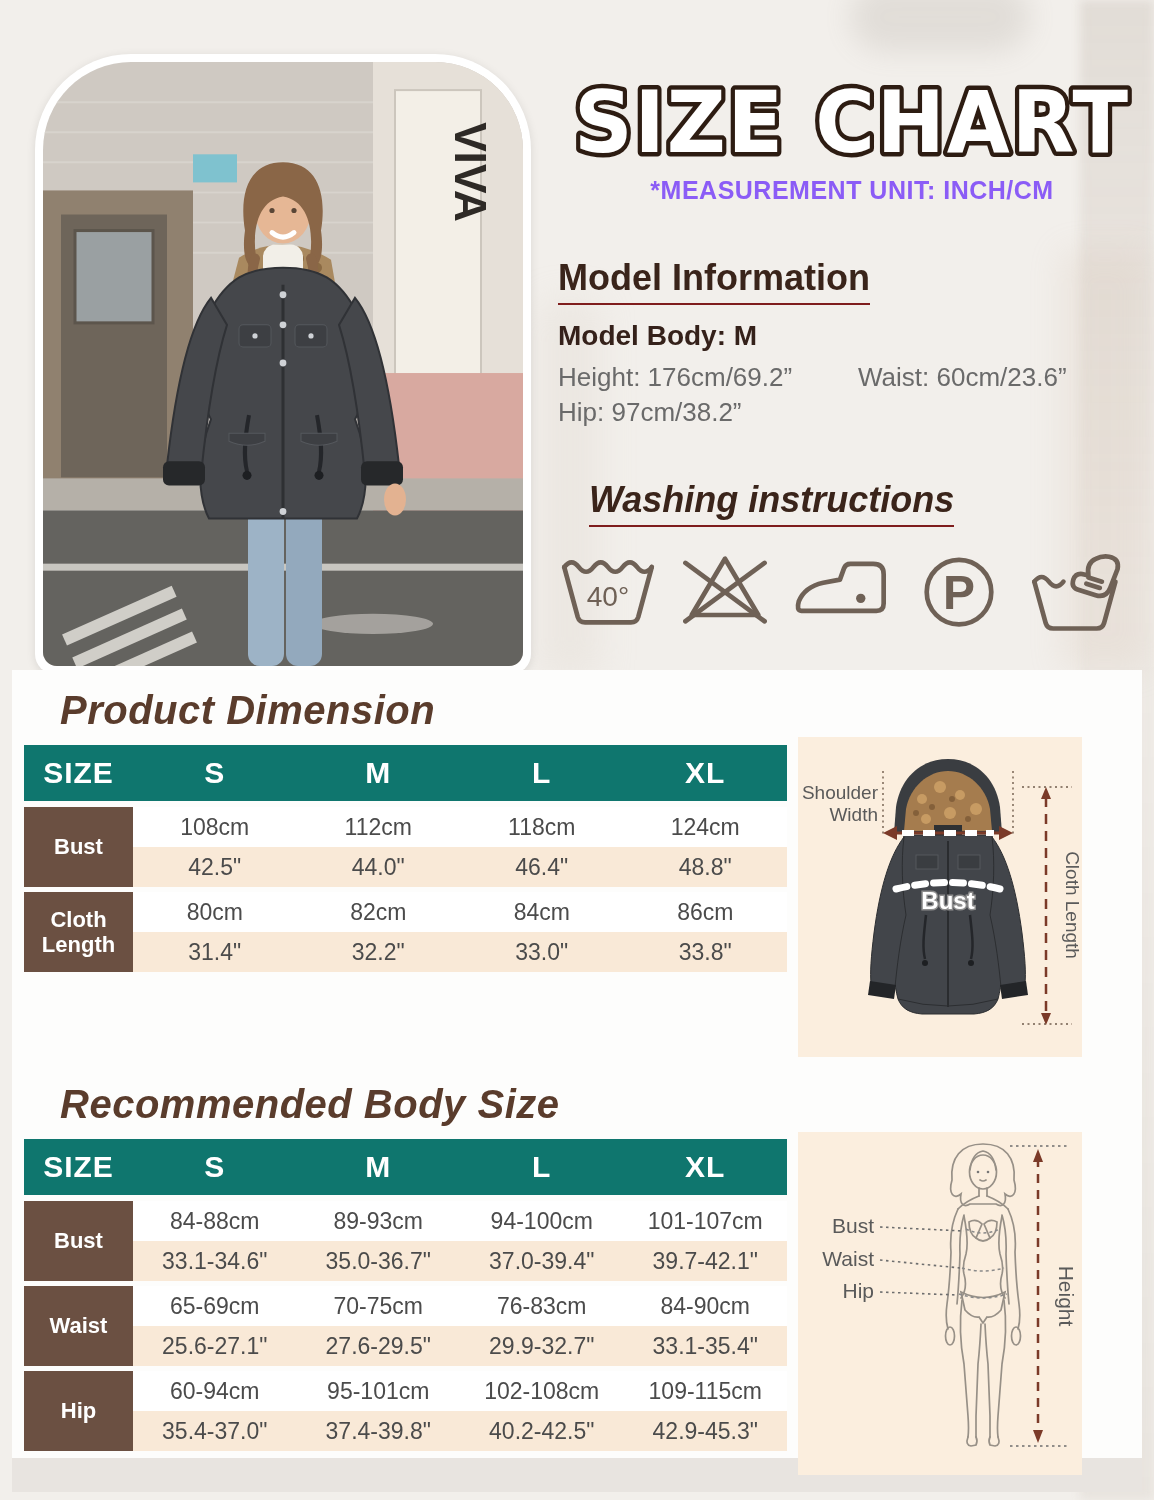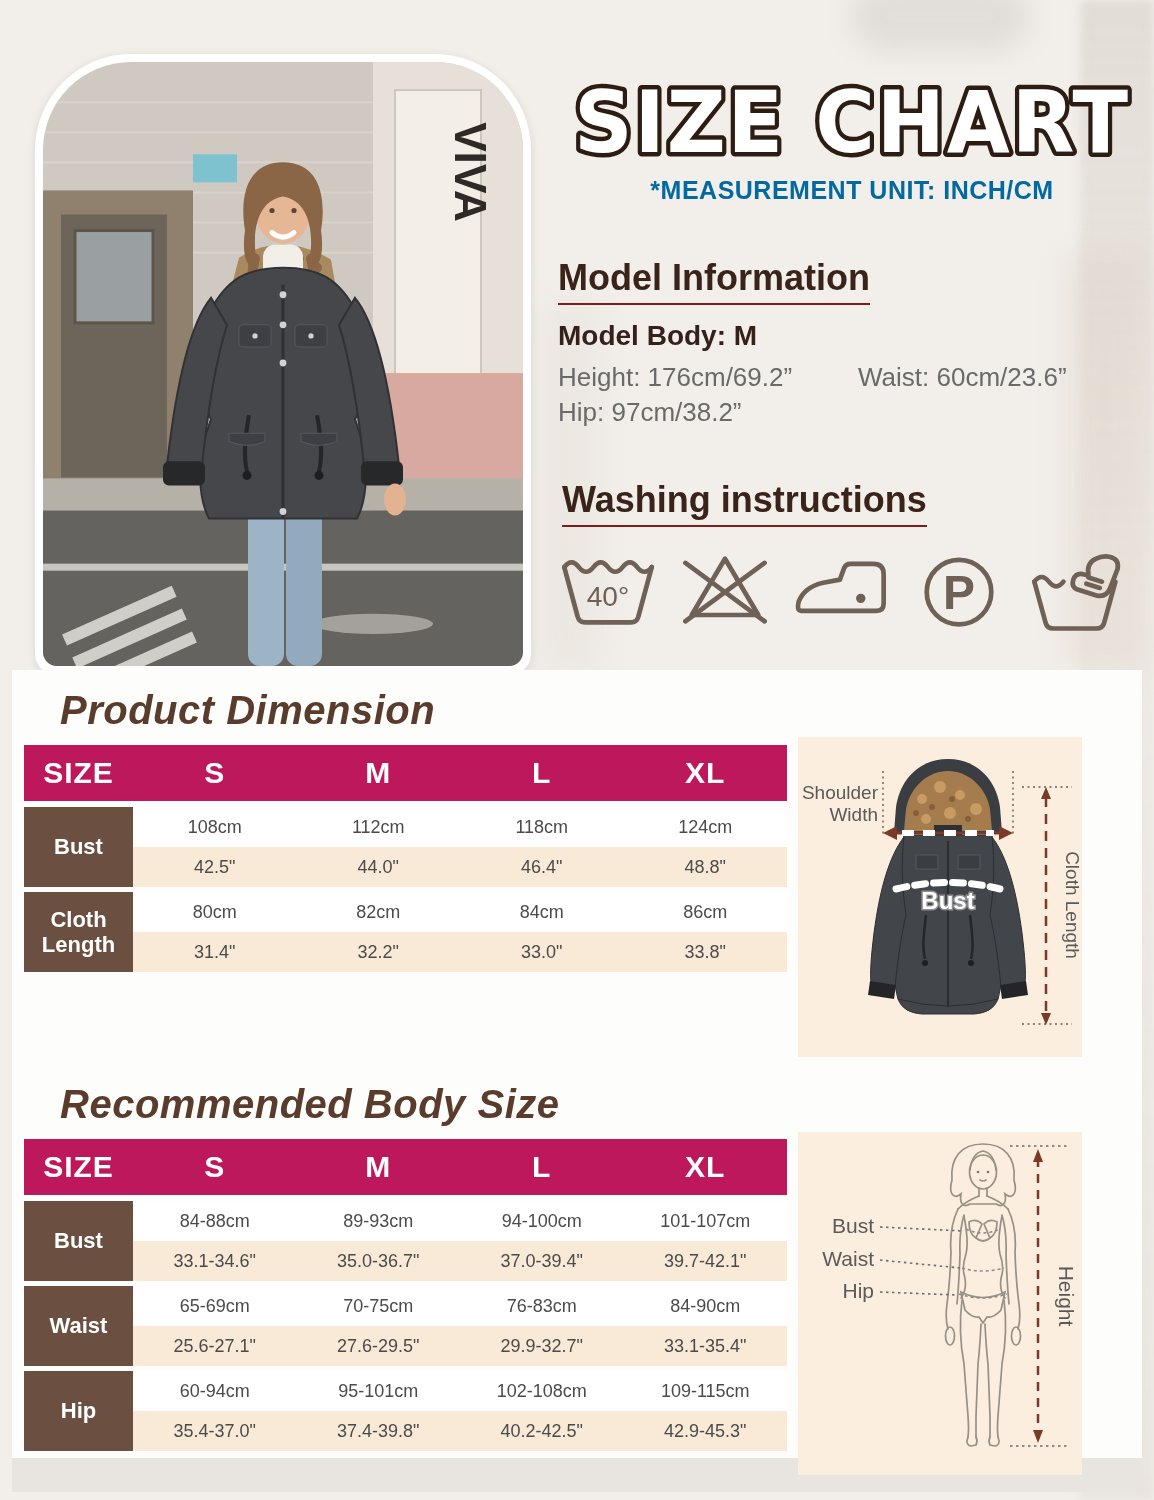--- a/index.html
+++ b/index.html
@@ -14,44 +14,44 @@
 
   
   .photo-card{position:absolute;left:35px;top:54px;width:496px;height:620px;background:#fff;
     border-radius:96px 96px 20px 20px;box-shadow:0 2px 10px rgba(0,0,0,.10);padding:8px;box-sizing:border-box;}
   .photo-card svg{width:100%;height:100%;border-radius:88px 88px 14px 14px;display:block;}
 
   
   .title-svg{position:absolute;left:556px;top:56px;width:592px;height:124px;}
   .title-svg text{font-family:"DejaVu Sans",sans-serif;font-weight:bold;letter-spacing:2px;}
   .unit-note{position:absolute;left:556px;top:176px;width:592px;text-align:center;
-    font-size:25px;font-weight:bold;color:#0369a1;letter-spacing:.5px;}
+    font-size:25px;font-weight:bold;color:#8b5cf6;letter-spacing:.5px;}
 
   .sub-heading{position:absolute;font-size:36px;font-weight:bold;color:#3a241a;
     border-bottom:2px solid #7f1d1d;padding-bottom:5px;line-height:1.1;}
   .model-size{position:absolute;left:558px;top:320px;font-size:28px;font-weight:bold;color:#35211a;}
   .stats-grid{position:absolute;left:558px;top:362px;width:578px;display:grid;
     grid-template-columns:300px 1fr;row-gap:4px;font-size:26px;color:#6a6a6a;}
 
   .wash-row{position:absolute;left:558px;top:540px;width:546px;display:flex;gap:17px;align-items:flex-start;}
   .wash-row svg{flex:0 0 auto;}
 
   
   .lower-panel{position:absolute;left:12px;top:670px;width:1130px;height:790px;background:#fdfdfc;}
   .bottom-strip{position:absolute;left:12px;top:1458px;width:1130px;height:34px;background:#e8e4e0;}
 
   .section-heading{position:absolute;font-style:italic;font-weight:bold;font-size:40px;color:#5a3c2c;letter-spacing:.5px;margin-left:26px;}
 
   .size-table{position:absolute;left:24px;width:763px;}
-  .thead{display:grid;grid-template-columns:109px 1fr 1fr 1fr 1fr;height:56px;background:#be185d;align-items:center;margin-bottom:6px;}
+  .thead{display:grid;grid-template-columns:109px 1fr 1fr 1fr 1fr;height:56px;background:#0f766e;align-items:center;margin-bottom:6px;}
   .th{color:#fff;font-weight:bold;font-size:30px;text-align:center;letter-spacing:1px;}
   .tgroup{display:grid;grid-template-columns:109px 1fr 1fr 1fr 1fr;grid-auto-rows:40px;margin-bottom:5px;}
   .tlabel{grid-row:1/3;background:#6b5042;color:#fff;font-weight:bold;font-size:22px;display:flex;
     align-items:center;justify-content:center;text-align:center;line-height:1.15;padding:0 6px;}
-  .tcell{display:flex;align-items:center;justify-content:center;font-size:18px;color:#4b4b4b;}
+  .tcell{display:flex;align-items:center;justify-content:center;font-size:23px;color:#4b4b4b;}
   .tcell.cm{background:#ffffff;}
   .tcell.in{background:#f9e9d7;}
 
   .diagram-panel{position:absolute;left:798px;width:284px;background:#fbeede;}
   .diagram-panel svg{display:block;width:100%;height:100%;}
   .diag-label{fill:#5a5a5a;font-size:19px;font-family:"Liberation Sans",sans-serif;}
   .diag-label-lg{fill:#5a5a5a;font-size:21px;font-family:"Liberation Sans",sans-serif;}
   .wash-stroke{stroke:#6f6156;stroke-width:4.5;fill:none;stroke-linecap:round;stroke-linejoin:round;}
   .wash-text{fill:#6f6156;font-family:"Liberation Sans",sans-serif;}
   .fig-line{stroke:#979087;stroke-width:1.7;fill:none;stroke-linecap:round;}
@@ -150,21 +150,21 @@
   <div class="unit-note">*MEASUREMENT UNIT: INCH/CM</div>
 
   <div class="sub-heading" style="left:558px;top:258px;">Model Information</div>
   <div class="model-size">Model Body: M</div>
   <div class="stats-grid">
     <span>Height: 176cm/69.2”</span>
     <span>Waist: 60cm/23.6”</span>
     <span>Hip: 97cm/38.2”</span>
   </div>
 
-  <div class="sub-heading" style="left:562px;top:480px;">Washing instructions</div>
+  <div class="sub-heading" style="left:589px;top:480px;font-style:italic;">Washing instructions</div>
   <div class="wash-row">
     <svg width="100" height="100" viewBox="0 0 96 96">
       <path class="wash-stroke" d="M6 26 q7 -9 14 0 t14 0 t14 0 t14 0 t14 0 t14 0"></path>
       <path class="wash-stroke" d="M6 26 L19 74 Q20.5 79 26 79 H70 Q75.5 79 77 74 L90 26"></path>
       <text class="wash-text" x="48" y="63" text-anchor="middle" font-size="27">40°</text>
     </svg>
     <svg width="100" height="100" viewBox="0 0 96 96">
       <path class="wash-stroke" d="M48 18 L16 72 H80 Z"></path>
       <line class="wash-stroke" x1="10" y1="22" x2="86" y2="78"></line>
       <line class="wash-stroke" x1="86" y1="22" x2="10" y2="78"></line>

